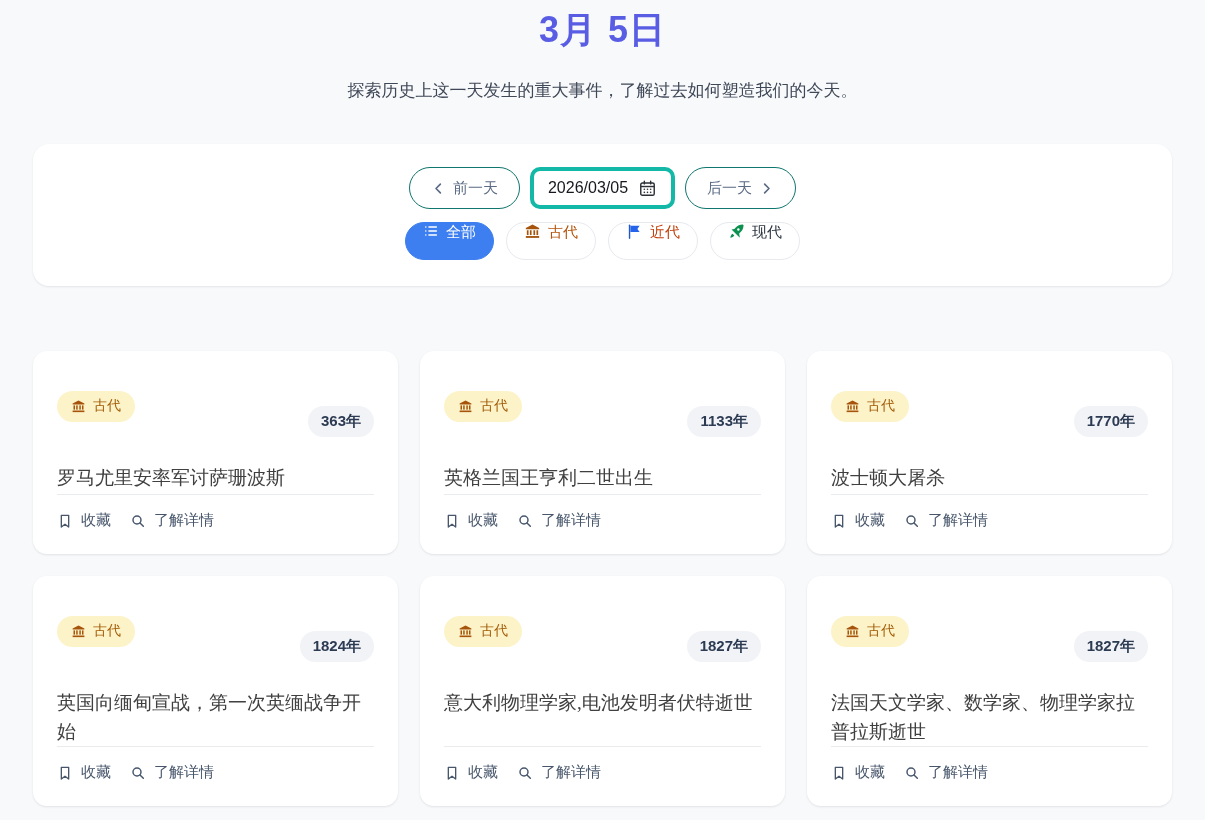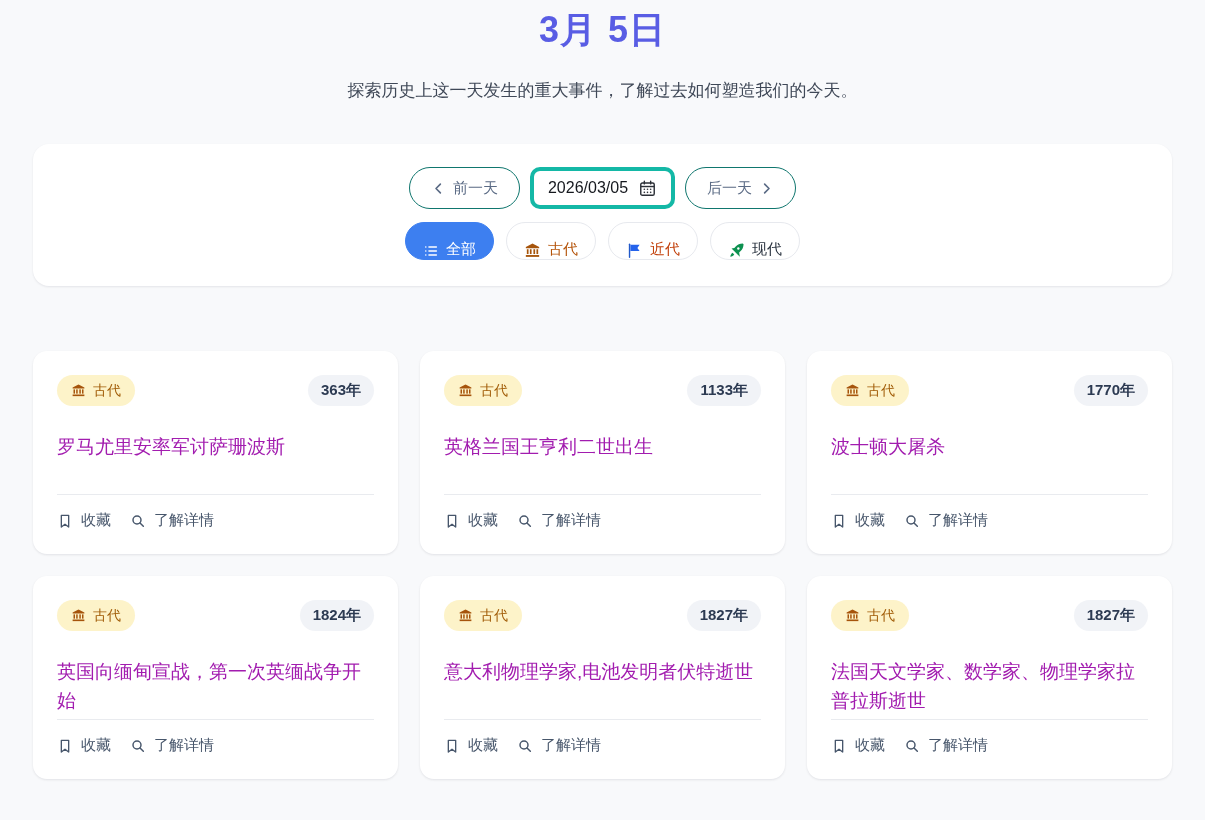--- a/index.html
+++ b/index.html
@@ -55,21 +55,21 @@
     display: inline-flex; align-items: center; gap: 10px;
     height: 42px; padding: 0 14px;
     background: #fff;
     border: 4px solid #14b8a6;
     border-radius: 10px;
     color: #15181e;
     font-size: 16px;
     cursor: pointer;
   }
   .chip {
-    display: inline-flex; align-items: flex-end; gap: 7px;
+    display: inline-flex; align-items: flex-start; gap: 7px;
     height: 38px; padding: 0 17px;
     background: #fff;
     border: 1px solid #e7e9ee;
     border-radius: 19px;
     font-size: 15px;
     cursor: pointer;
     font-family: inherit;
   }
   .chip.active {
     background: #3d7ff0;
@@ -106,28 +106,30 @@
     font-size: 14px;
   }
   .year-badge {
     display: inline-flex; align-items: center;
     height: 31px; padding: 0 13px;
     background: #f1f3f7;
     border-radius: 16px;
     color: #2c3a52;
     font-size: 15px;
     font-weight: 700;
+    margin-top: 31px;
   }
   .event-title {
     margin-top: 27px;
     font-size: 19px;
     font-weight: 500;
-    color: #a21caf;
+    color: #404040;
     line-height: 1.5;
     padding-right: 6px;
+    font-family: Liberation Serif, serif;
   }
   .card-divider {
     margin-top: auto;
     border: none;
     border-top: 1px solid #e9ebef;
   }
   .card-actions {
     display: flex; align-items: center; gap: 19px;
     padding-top: 16px;
     color: #47566b;

